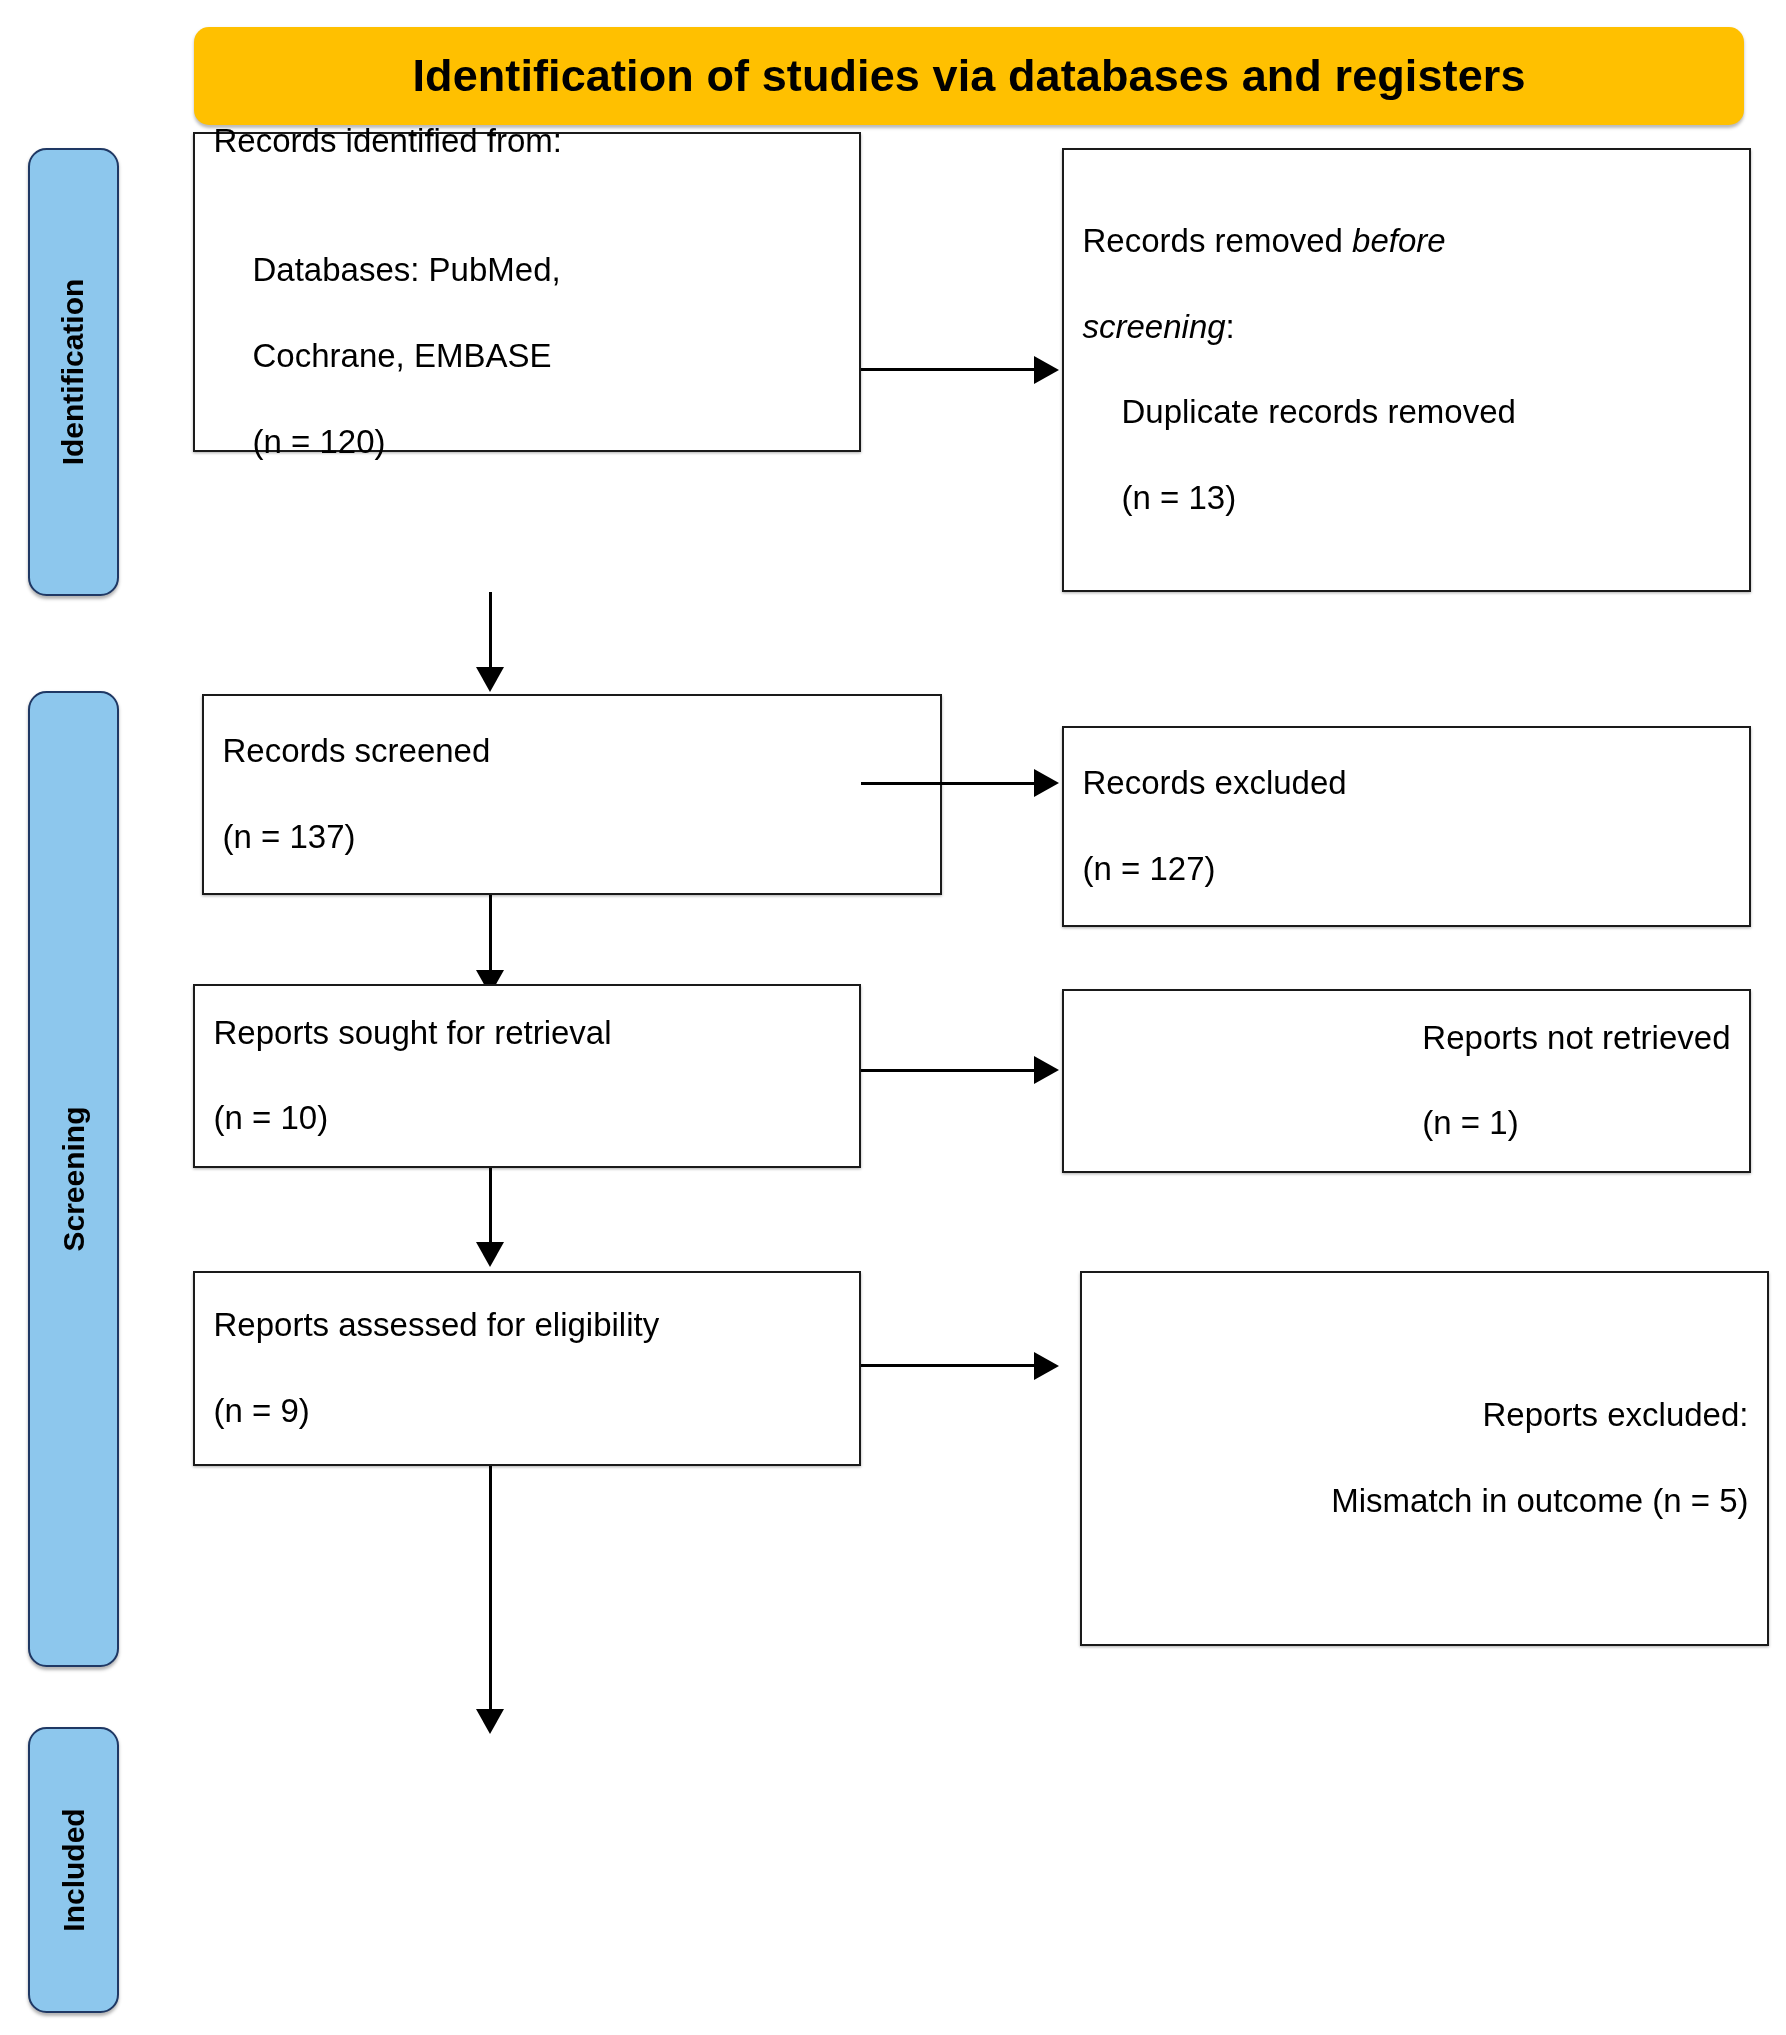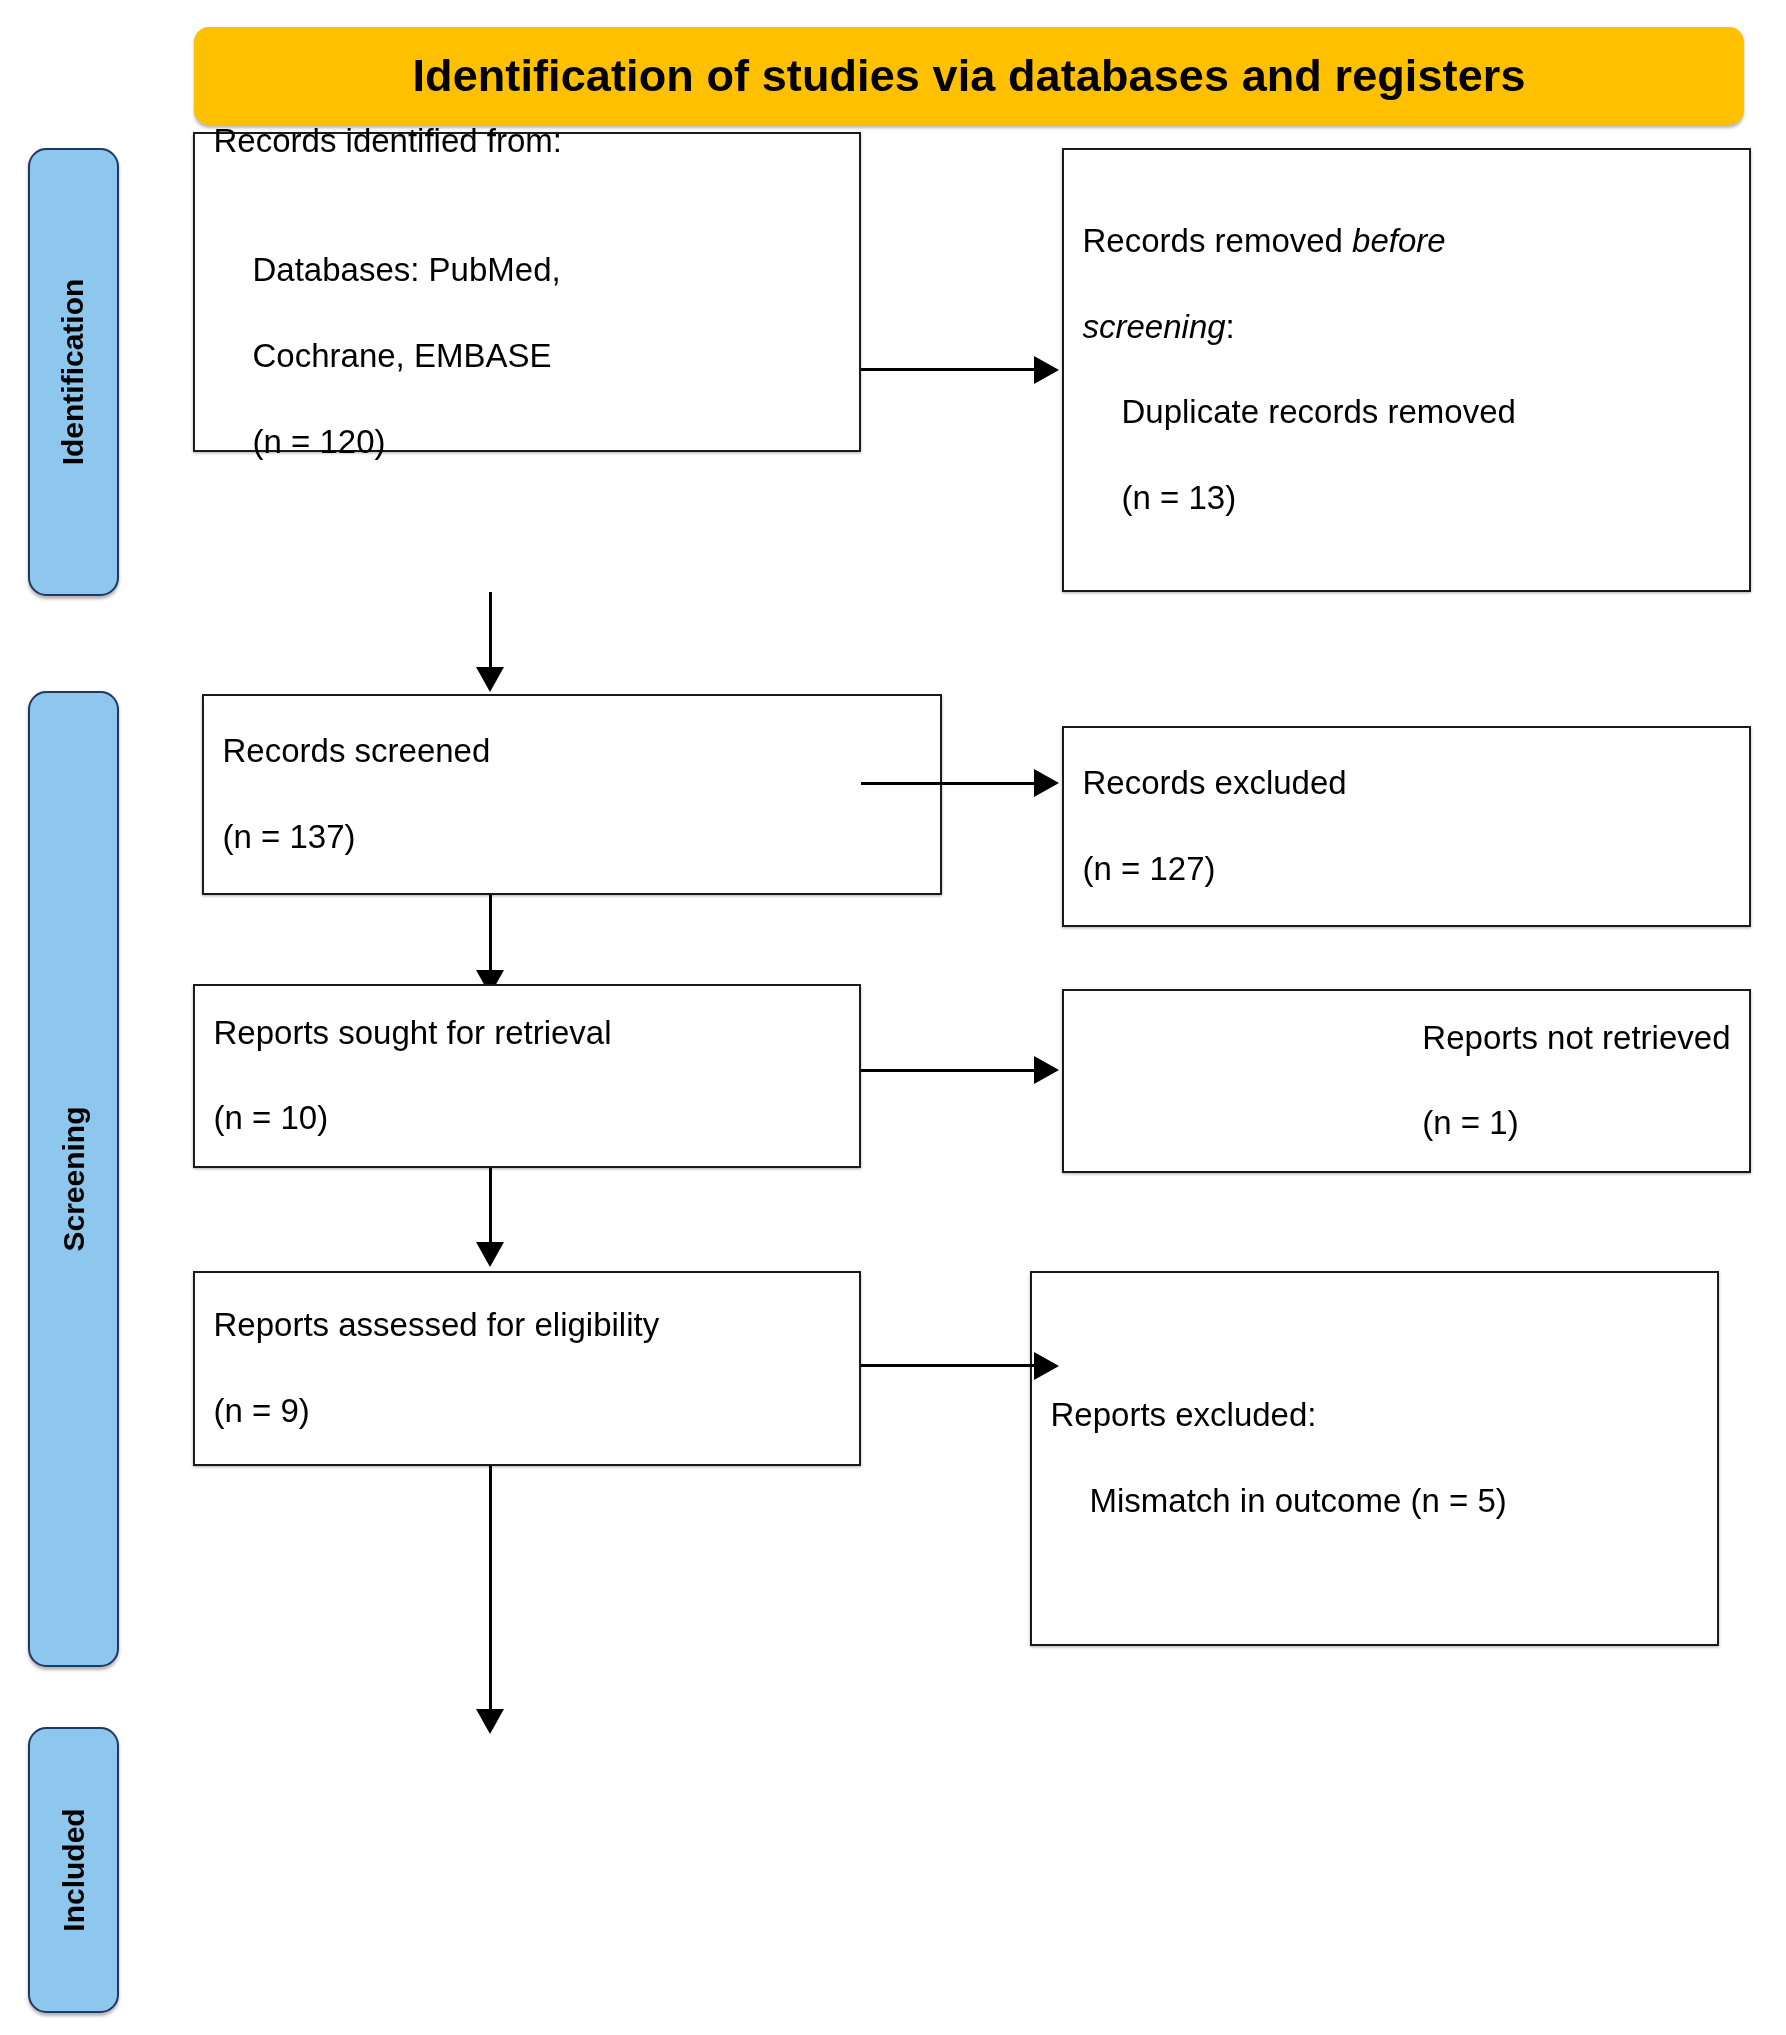--- a/index.html
+++ b/index.html
@@ -185,21 +185,21 @@
   <div class="arrow-right" style="left:1034px; top:1056px;"></div>
 
   <div class="vline" style="left:489px; top:1168px; height:76px;"></div>
   <div class="arrow-down" style="left:476px; top:1242px;"></div>
 
   <div class="flow-box" style="left:193px; top:1271px; width:668px; height:195px;">
     <div class="box-text"><span>Reports assessed for eligibility</span>
 <br><span>(n = 9)</span></div>
   </div>
 
-  <div class="flow-box" style="left:1030px; top:1271px; width:689px; height:375px;">
+  <div class="flow-box" style="left:1080px; top:1271px; width:689px; height:375px;text-align:right;">
     <div class="box-text"><span>Reports excluded:</span>
 <br><span class="indent"></span><span>Mismatch in outcome (n = 5)</span></div>
   </div>
 
   <div class="hline" style="left:861px; top:1364px; width:174px;"></div>
   <div class="arrow-right" style="left:1034px; top:1352px;"></div>
 
   <div class="vline" style="left:489px; top:1466px; height:248px;"></div>
   <div class="arrow-down" style="left:476px; top:1709px;"></div>
 

